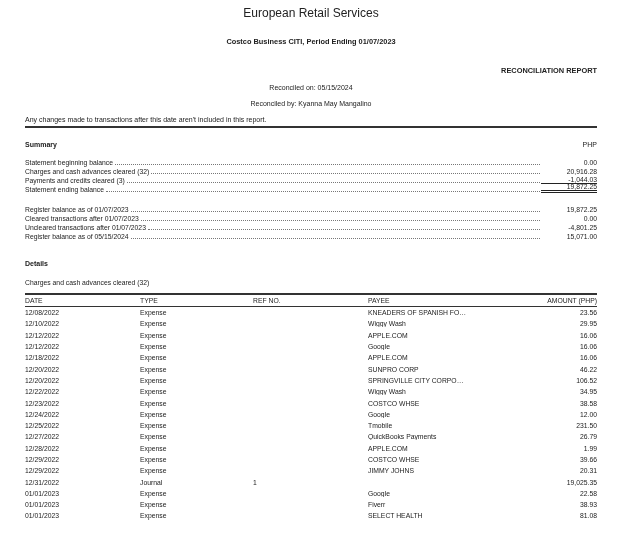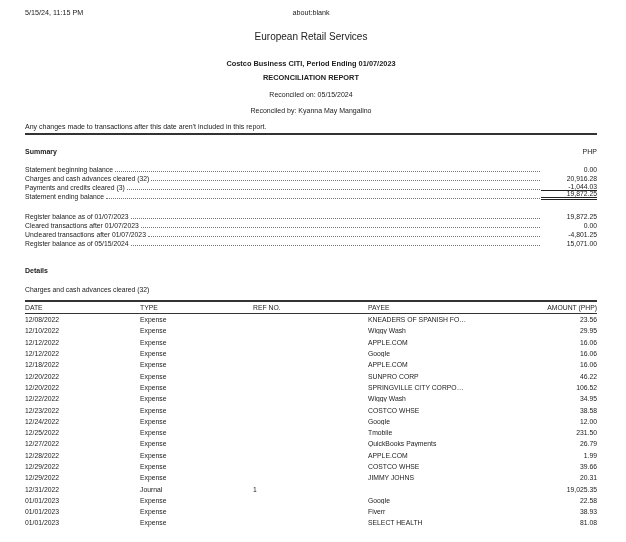--- a/index.html
+++ b/index.html
@@ -9,24 +9,24 @@
     color: #222;
     font-size: 6.8px;
     overflow: hidden;
   }
   .page { padding: 0 29px 0 25px; position: relative; width: 626px; height: 542px; }
   .topbar { position: relative; height: 17px; font-size: 7.2px; }
   .topbar .dt { position: absolute; left: 0; top: 8px; }
   .topbar .url { position: absolute; left: 0; right: 0; top: 8px; text-align: center; }
   .center { text-align: center; }
   .bold { font-weight: bold; }
-  .company { font-size: 10px; margin-top: 14px; }
+  .company { font-size: 12px; margin-top: 6px; }
   .h7 { font-size: 7.4px; }
   .period { margin-top: 17px; }
-  .rtitle { margin-top: 5px; }
+  .rtitle { margin-top: 20px; text-align: right; }
   .recon { margin-top: 9px; font-size: 7px; }
   .note { margin-top: 9px; font-size: 7px; padding-bottom: 3px; border-bottom: 2px solid #333; }
   .sumhead { display: flex; justify-content: space-between; margin-top: 13px; margin-bottom: 9px; font-size: 7px; }
   .srow { display: flex; align-items: flex-end; height: 9px; }
   .slabel { white-space: nowrap; }
   .sleader { flex: 1; border-bottom: 1px dotted #777; margin: 0 1px 1px 2px; }
   .samount { min-width: 56px; text-align: right; white-space: nowrap; }
   .samount.u1 { border-bottom: 1px solid #222; }
   .samount.u2 { border-bottom: 3px double #222; }
   #sum2 { margin-top: 11px; }
@@ -37,24 +37,20 @@
   .trow { display: flex; height: 11.3px; align-items: center; }
   .c0 { width: 115px; } .c1 { width: 113px; } .c2 { width: 115px; }
   .c3 { flex: 1; white-space: nowrap; overflow: hidden; }
   .c4 { width: 80px; text-align: right; white-space: nowrap; }
 </style>
 </head>
 <body>
 
 <div class="page">
 
-  <div class="topbar">
-    <span class="dt">5/15/24, 11:15 PM</span>
-    <span class="url">about:blank</span>
-  </div>
 
   <div class="center company">European Retail Services</div>
   <div class="center bold h7 period">Costco Business CITI, Period Ending 01/07/2023</div>
   <div class="center bold h7 rtitle">RECONCILIATION REPORT</div>
   <div class="center recon">Reconciled on: 05/15/2024</div>
   <div class="center recon">Reconciled by: Kyanna May Mangalino</div>
 
   <div class="note">Any changes made to transactions after this date aren't included in this report.</div>
 
   <div class="sumhead">

